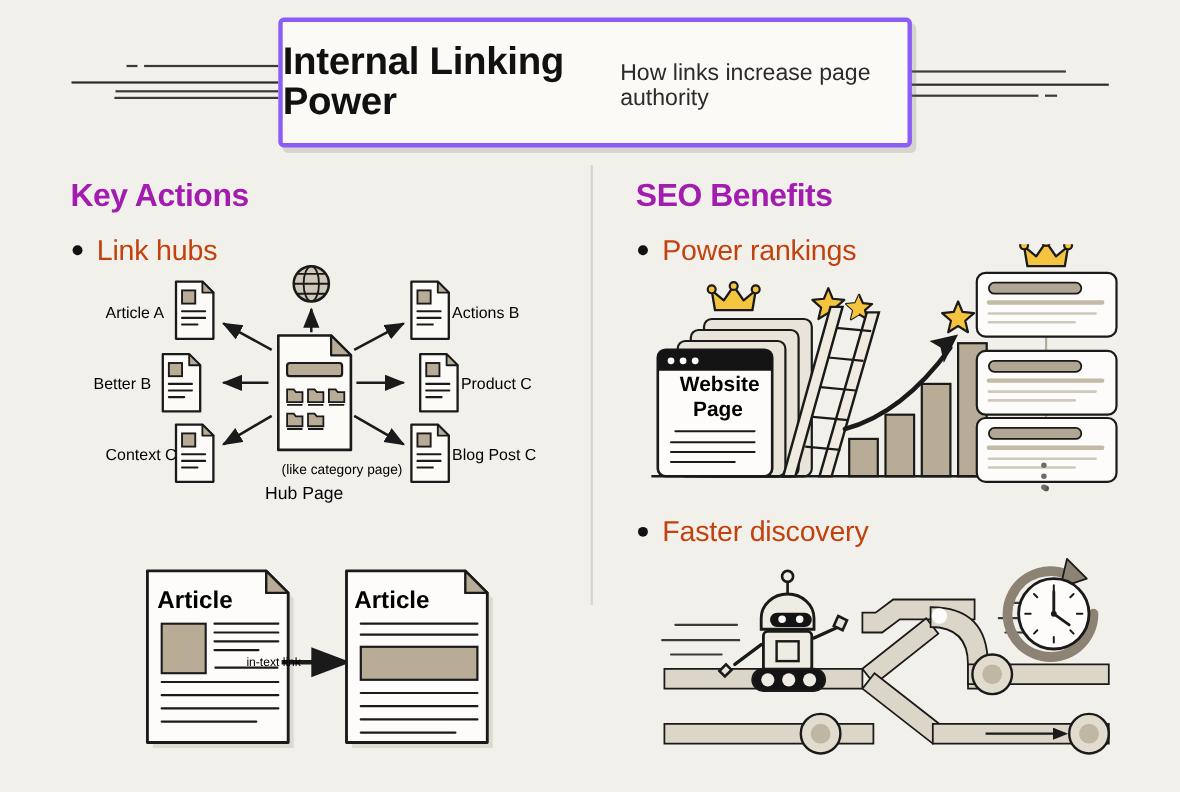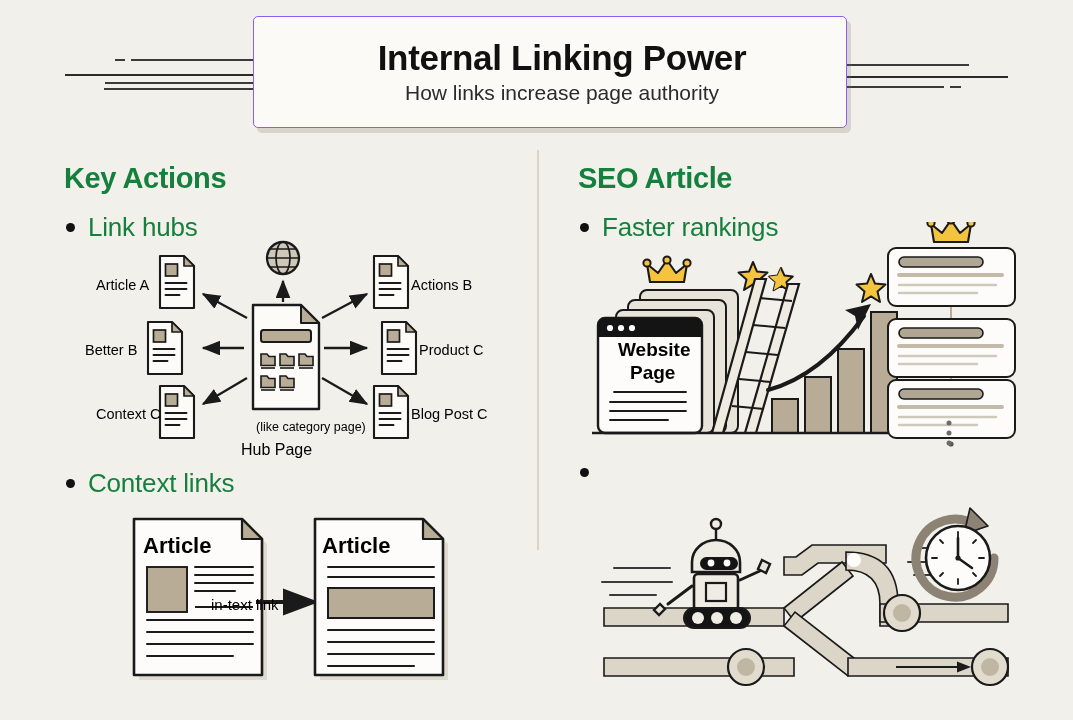--- a/index.html
+++ b/index.html
@@ -12,39 +12,39 @@
   #stage{position:absolute;inset:0;}
 
   
   .deco{position:absolute;height:2px;background:#2b2b2b;}
   .deco.thin{height:1.5px;background:#3a3a3a;}
 
   
   .banner{
     position:absolute;left:253px;top:16px;width:568px;height:110px;
     background:#FBFAF7;
-    border:1px solid #8b5cf6;border-radius:5px;
+    border:4px solid #8b5cf6;border-radius:5px;
     box-shadow:4px 5px 0 rgba(120,115,105,.22);
-    display:flex;flex-direction:column;align-items:center;justify-content:center;padding-left:24px;
+    display:flex;flex-direction:row;align-items:center;justify-content:center;
   }
   .banner h1{
     margin:0;font-size:35px;font-weight:bold;letter-spacing:-.3px;color:#111;
     line-height:1.05;
   }
   .banner h2{
     margin:6px 0 0 0;font-size:21px;font-weight:normal;color:#2b2b2b;
     line-height:1.05;
   }
 
   
   .col-title{
-    position:absolute;font-size:29px;font-weight:bold;color:#15803d;letter-spacing:-.4px;
+    position:absolute;font-size:29px;font-weight:bold;color:#a21caf;letter-spacing:-.4px;
   }
   .bullet{
-    position:absolute;font-size:26px;color:#15803d;letter-spacing:-.2px;
+    position:absolute;font-size:26px;color:#c2410c;letter-spacing:-.2px;
     display:flex;align-items:center;gap:13px;white-space:nowrap;
   }
   .bullet .dot{
     width:9px;height:9px;border-radius:50%;background:#111;display:inline-block;flex:none;
   }
 
   
   .vdiv{position:absolute;left:537px;top:150px;width:1.6px;height:400px;background:#d8d4c8;}
 
   
@@ -155,24 +155,20 @@
 
   <div class="lbl" style="left:96px;top:277px;">Article A</div>
   <div class="lbl" style="left:85px;top:342px;">Better B</div>
   <div class="lbl" style="left:96px;top:406px;">Context C</div>
   <div class="lbl" style="left:411px;top:277px;">Actions B</div>
   <div class="lbl" style="left:419px;top:342px;">Product C</div>
   <div class="lbl" style="left:411px;top:406px;">Blog Post C</div>
   <div class="lbl cap" style="left:241px;top:401px;margin-top:40px;">Hub Page</div>
   <div class="lbl sub" style="left:219px;top:420px;margin-left:37px;">(like category page)</div>
 
-  <div class="bullet" style="left:66px;top:468px;">
-    <span class="dot"></span>
-    <span>Context links</span>
-  </div>
 
   <svg class="art" style="left:125px;top:510px;" width="340" height="185" viewBox="0 0 340 185">
     <defs>
       <marker id="ah2" markerWidth="10" markerHeight="10" refX="6" refY="3.4" orient="auto">
         <path d="M0,0 L9,3.4 L0,6.8 z" fill="#1a1a1a"></path>
       </marker>
     </defs>
 
     <g>
       <path d="M14,14 h108 l20,20 v136 h-128 z" fill="#C6BEB0" opacity=".45"></path>
@@ -197,27 +193,27 @@
       <path d="M298,9 l20,20 h-20 z" fill="#B8AC96" stroke="#1a1a1a" stroke-width="2.2" stroke-linejoin="round"></path>
       <g stroke="#1a1a1a" stroke-width="2" stroke-linecap="round">
         <path d="M203,57 h106 M203,67 h106"></path>
         <path d="M203,120 h106 M203,132 h106 M203,144 h106 M203,156 h86"></path>
       </g>
       <rect x="203" y="78" width="106" height="30" fill="#B8AC96" stroke="#1a1a1a" stroke-width="2"></rect>
     </g>
   </svg>
   <div class="lbl" style="left:143px;top:533px;font-size:22px;font-weight:bold;">Article</div>
   <div class="lbl" style="left:322px;top:533px;font-size:22px;font-weight:bold;">Article</div>
-  <div class="lbl" style="left:193px;top:596px;font-size:15px;padding-left:18px;">in-text link</div>
-
-  <div class="col-title" style="left:578px;top:162px;">SEO Article</div>
+  <div class="lbl" style="left:206px;top:596px;font-size:11px;padding-left:18px;">in-text link</div>
+
+  <div class="col-title" style="left:578px;top:162px;">SEO Benefits</div>
 
   <div class="bullet" style="left:580px;top:212px;">
     <span class="dot"></span>
-    <span>Faster rankings</span>
+    <span>Power rankings</span>
   </div>
 
   <svg class="art" style="left:592px;top:222px;" width="440" height="225" viewBox="0 0 440 225">
     <defs>
       <marker id="ah3" markerWidth="6" markerHeight="6" refX="4" refY="2.2" orient="auto">
         <path d="M0,0 L5.5,2.2 L0,4.4 z" fill="#1a1a1a"></path>
       </marker>
     </defs>
 
     <g fill="#E8E4DA" stroke="#1a1a1a" stroke-width="2">
@@ -323,20 +319,21 @@
         <circle cx="8" cy="13" r="2.5"></circle>
         <circle cx="8" cy="23" r="2.5"></circle>
     </g>
   </svg>
 
   <div class="lbl" style="left:618px;top:339px;font-size:19px;font-weight:bold;">Website</div>
   <div class="lbl" style="left:630px;top:362px;font-size:19px;font-weight:bold;">Page</div>
 
   <div class="bullet" style="left:580px;top:468px;">
     <span class="dot"></span>
+    <span>Faster discovery</span>
   </div>
 
   <svg class="art" style="left:596px;top:500px;" width="420" height="190" viewBox="0 0 420 190">
     <defs>
       <marker id="ah4" markerWidth="8" markerHeight="8" refX="5.5" refY="2.8" orient="auto">
         <path d="M0,0 L7,2.8 L0,5.6 z" fill="#1a1a1a"></path>
       </marker>
     </defs>
 
     <g fill="#DCD6C9" stroke="#1a1a1a" stroke-width="1.6">

